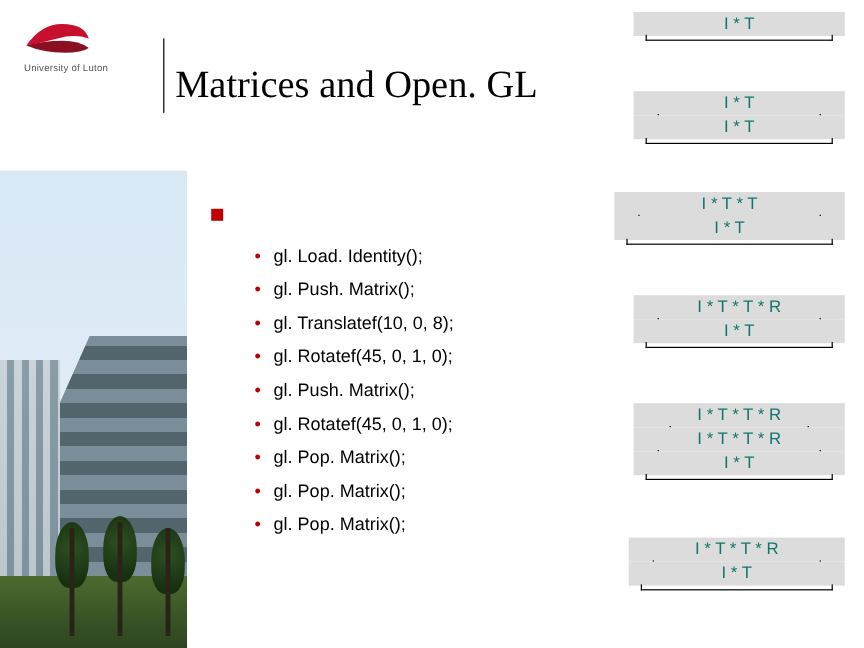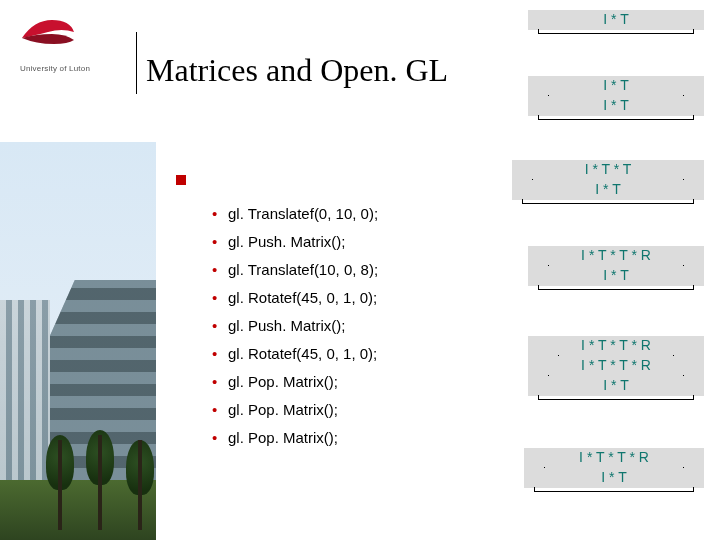--- a/index.html
+++ b/index.html
@@ -15,21 +15,21 @@
   
   .logo {
     position: absolute;
     left: 18px;
     top: 14px;
   }
   .logo svg { display: block; }
   .logo-text {
     position: absolute;
     left: 20px;
-    top: 64px;
+    top: 52px;
     font-size: 8px;
     letter-spacing: 0.2px;
     color: #555;
   }
   .vrule {
     position: absolute;
     left: 136px;
     top: 32px;
     width: 0;
     height: 62px;
@@ -215,21 +215,21 @@
       <div class="crown"></div>
       <div class="trunk"></div>
     </div>
 </div>
 
 <div class="lead">
   <span class="sq"></span>
 </div>
 
 <div class="items" id="items">
-    <div class="item"><span class="dot">•</span><span>gl. Translatef(0, 10, 0);</span></div>
+    <div class="item"><span class="dot">•</span><span>gl. Load. Identity();</span></div>
     <div class="item"><span class="dot">•</span><span>gl. Push. Matrix();</span></div>
     <div class="item"><span class="dot">•</span><span>gl. Translatef(10, 0, 8);</span></div>
     <div class="item"><span class="dot">•</span><span>gl. Rotatef(45, 0, 1, 0);</span></div>
     <div class="item"><span class="dot">•</span><span>gl. Push. Matrix();</span></div>
     <div class="item"><span class="dot">•</span><span>gl. Rotatef(45, 0, 1, 0);</span></div>
     <div class="item"><span class="dot">•</span><span>gl. Pop. Matrix();</span></div>
     <div class="item"><span class="dot">•</span><span>gl. Pop. Matrix();</span></div>
     <div class="item"><span class="dot">•</span><span>gl. Pop. Matrix();</span></div>
   </div>
 

